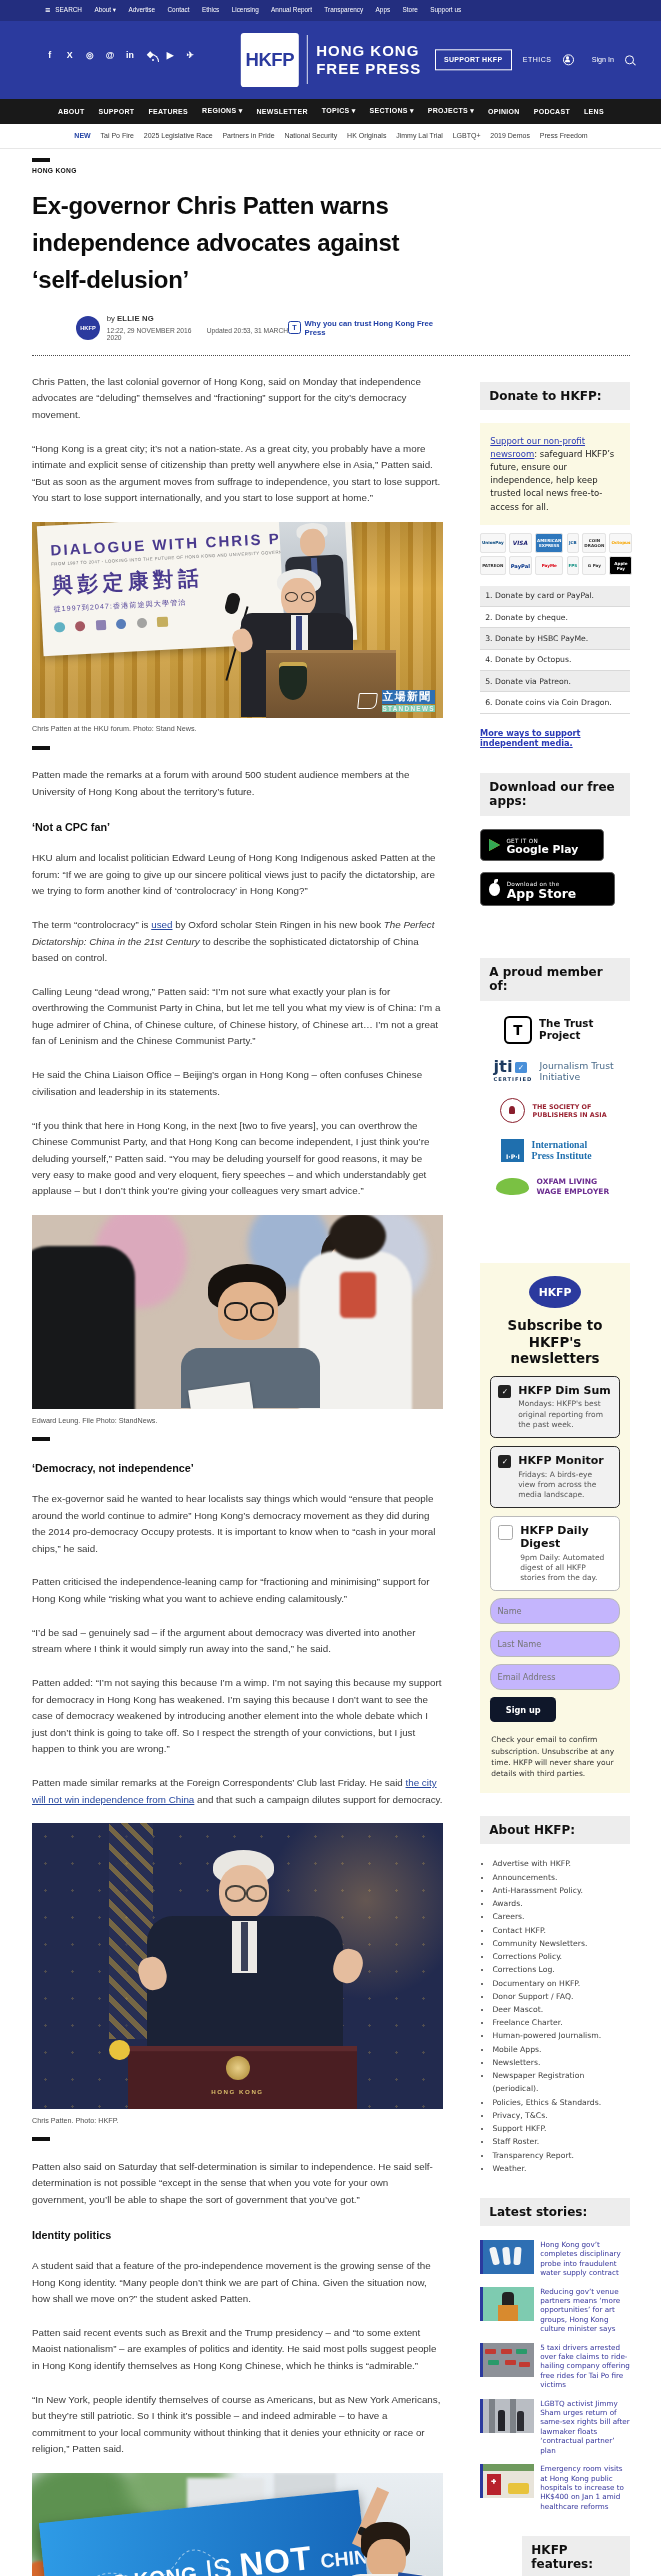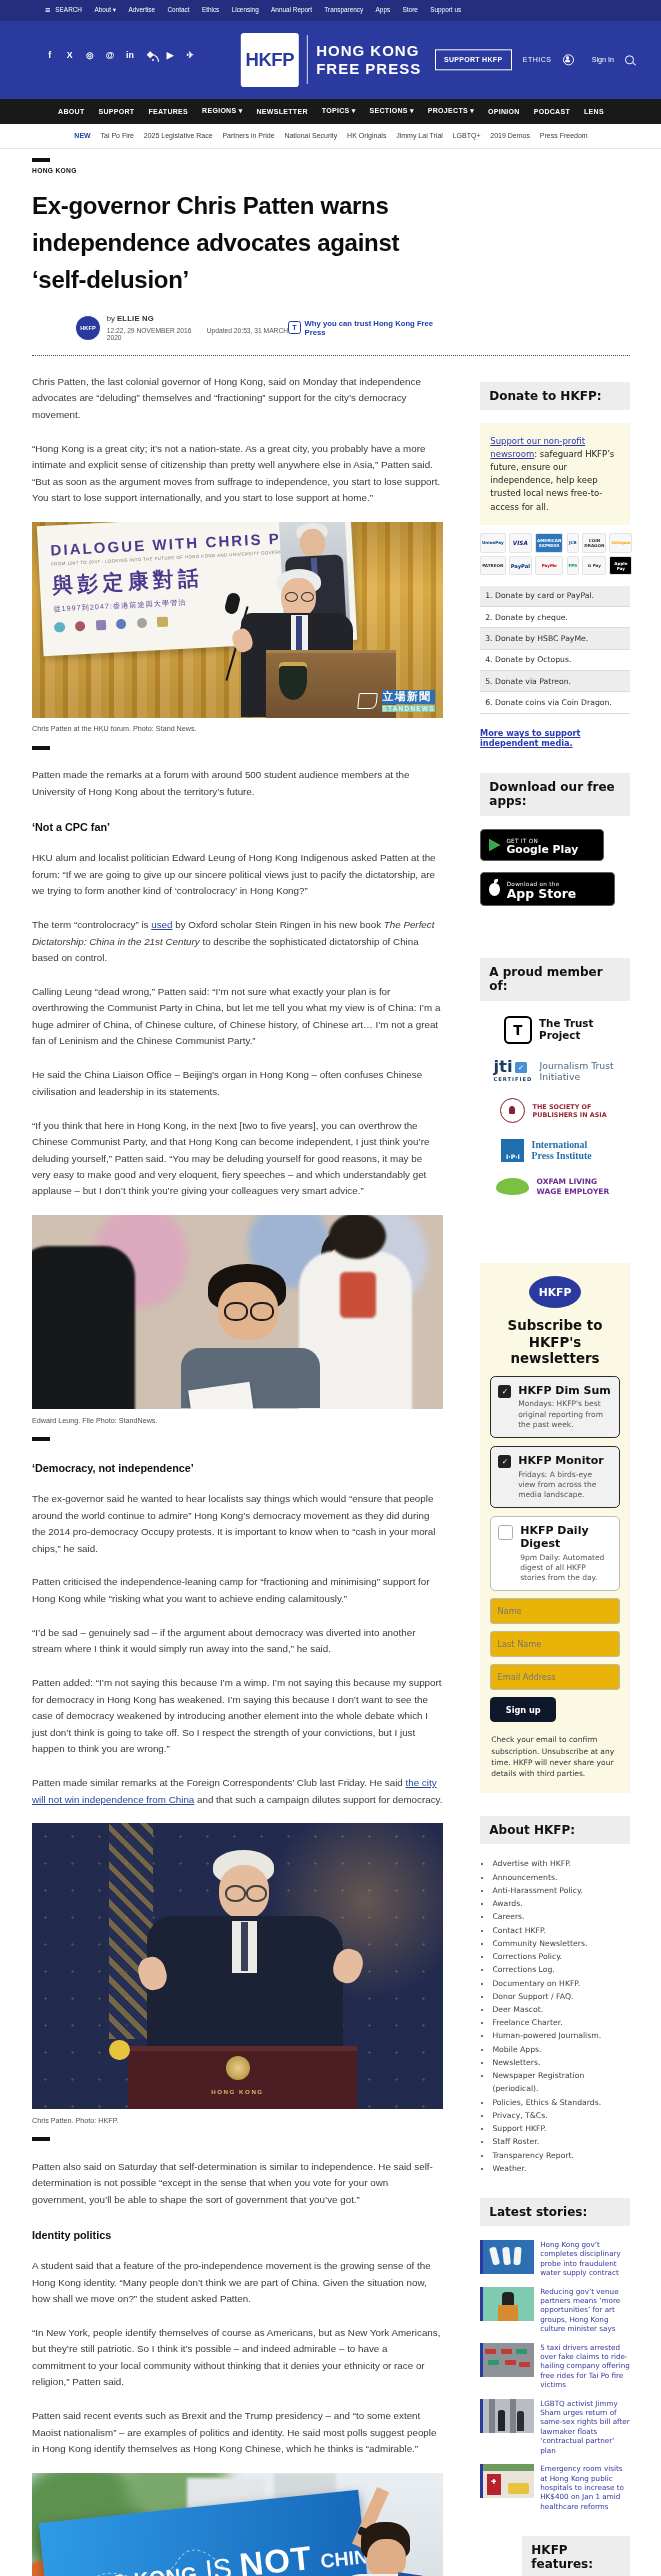--- a/index.html
+++ b/index.html
@@ -100,21 +100,21 @@
   
   .newsbox{background:#fbf9e4;padding:13.4px 10.3px;margin-top:67px;}
   .nb-logo{width:52px;height:32px;background:#2b3a9e;border-radius:50%;color:#fff;font-weight:bold;font-size:10.8px;display:flex;align-items:center;justify-content:center;margin:0 auto;}
   .nb-title{text-align:center;font-weight:bold;font-size:13.4px;line-height:1.25;color:#111;margin-top:9.3px;}
   .nb-card{background:#f1f1f1;border:0.8px solid #2b2b2b;border-radius:5.2px;padding:7.2px;display:flex;gap:6.7px;margin-top:8.2px;cursor:pointer;}
   .nb-card.unchecked{background:#fff;border-color:#bbb;}
   .nb-chk{width:13px;height:13px;border-radius:2.6px;background:#222;color:#fff;display:flex;align-items:center;justify-content:center;font-size:7.7px;flex:none;margin-top:1px;}
   .nb-chk.off{background:#fff;border:1px solid #aaa;color:transparent;}
   .nb-lab{font-weight:bold;font-size:11px;color:#111;}
   .nb-desc{font-size:7.5px;color:#555;line-height:1.35;margin-top:2.1px;}
-  .nb-input{display:block;width:100%;box-sizing:border-box;margin-top:6.7px;padding:7.2px 6.2px;border:0.5px solid #b9b9b9;border-radius:3px;font-size:8.2px;font-family:"DejaVu Sans",sans-serif;color:#333;background:#eab308;}
+  .nb-input{display:block;width:100%;box-sizing:border-box;margin-top:6.7px;padding:7.2px 6.2px;border:0.5px solid #b9b9b9;border-radius:11px;font-size:8.2px;font-family:"DejaVu Sans",sans-serif;color:#333;background:#c4b5fd;}
   .nb-btn{display:inline-block;background:#0f172a;color:#fff;font-weight:bold;font-size:8.2px;border:none;border-radius:4.6px;padding:7.2px 15.5px;margin-top:7.2px;cursor:pointer;font-family:"DejaVu Sans",sans-serif;}
   .nb-disc{font-size:7.5px;color:#333;line-height:1.5;margin-top:12.4px;padding-left:1px;}
   
   .about-list{margin:3.1px 0 0;padding-left:12.4px;}
   .about-list li{font-size:7.7px;color:#3f3f3f;line-height:1.72;cursor:pointer;}
   .story{display:flex;gap:6.2px;margin:9.3px 0;cursor:pointer;}
   .thumb{width:54px;height:34px;flex:none;position:relative;overflow:hidden;background:#ccc;}
   .thumb:before{content:"";position:absolute;left:0;top:0;bottom:0;width:2.6px;background:#2b3a9e;z-index:5;}
   .story .st{font-size:7.2px;color:#35359b;line-height:1.3;font-weight:500;}
   
@@ -466,22 +466,22 @@
       <div class="plaque"></div>
       <div class="ptxt">HONG KONG</div>
     </div>
     <figcaption class="cap">Chris Patten. Photo: HKFP.</figcaption>
     <div class="minibar"></div>
   </figure>
 
   <p class="para">Patten also said on Saturday that self-determination is similar to independence. He said self-determination is not possible “except in the sense that when you vote for your own government, you’ll be able to shape the sort of government that you’ve got.”</p>
   <h2 class="sec">Identity politics</h2>
   <p class="para">A student said that a feature of the pro-independence movement is the growing sense of the Hong Kong identity. “Many people don’t think we are part of China. Given the situation now, how shall we move on?” the student asked Patten.</p>
+  <p class="para">Patten said recent events such as Brexit and the Trump presidency – and “to some extent Maoist nationalism” – are examples of politics and identity. He said most polls suggest people in Hong Kong identify themselves as Hong Kong Chinese, which he thinks is “admirable.”</p>
   <p class="para">“In New York, people identify themselves of course as Americans, but as New York Americans, but they’re still patriotic. So I think it’s possible – and indeed admirable – to have a commitment to your local community without thinking that it denies your ethnicity or race or religion,” Patten said.</p>
-  <p class="para">Patten said recent events such as Brexit and the Trump presidency – and “to some extent Maoist nationalism” – are examples of politics and identity. He said most polls suggest people in Hong Kong identify themselves as Hong Kong Chinese, which he thinks is “admirable.”</p>
 
   <figure>
     <div class="scene sc-flag">
       <div class="tree"></div>
           <div class="tree2"></div>
           <div class="bld"></div>
           <div class="bld2"></div>
       <div class="orange"></div>
           <div class="lhand"></div>
       <div class="flagbn">

